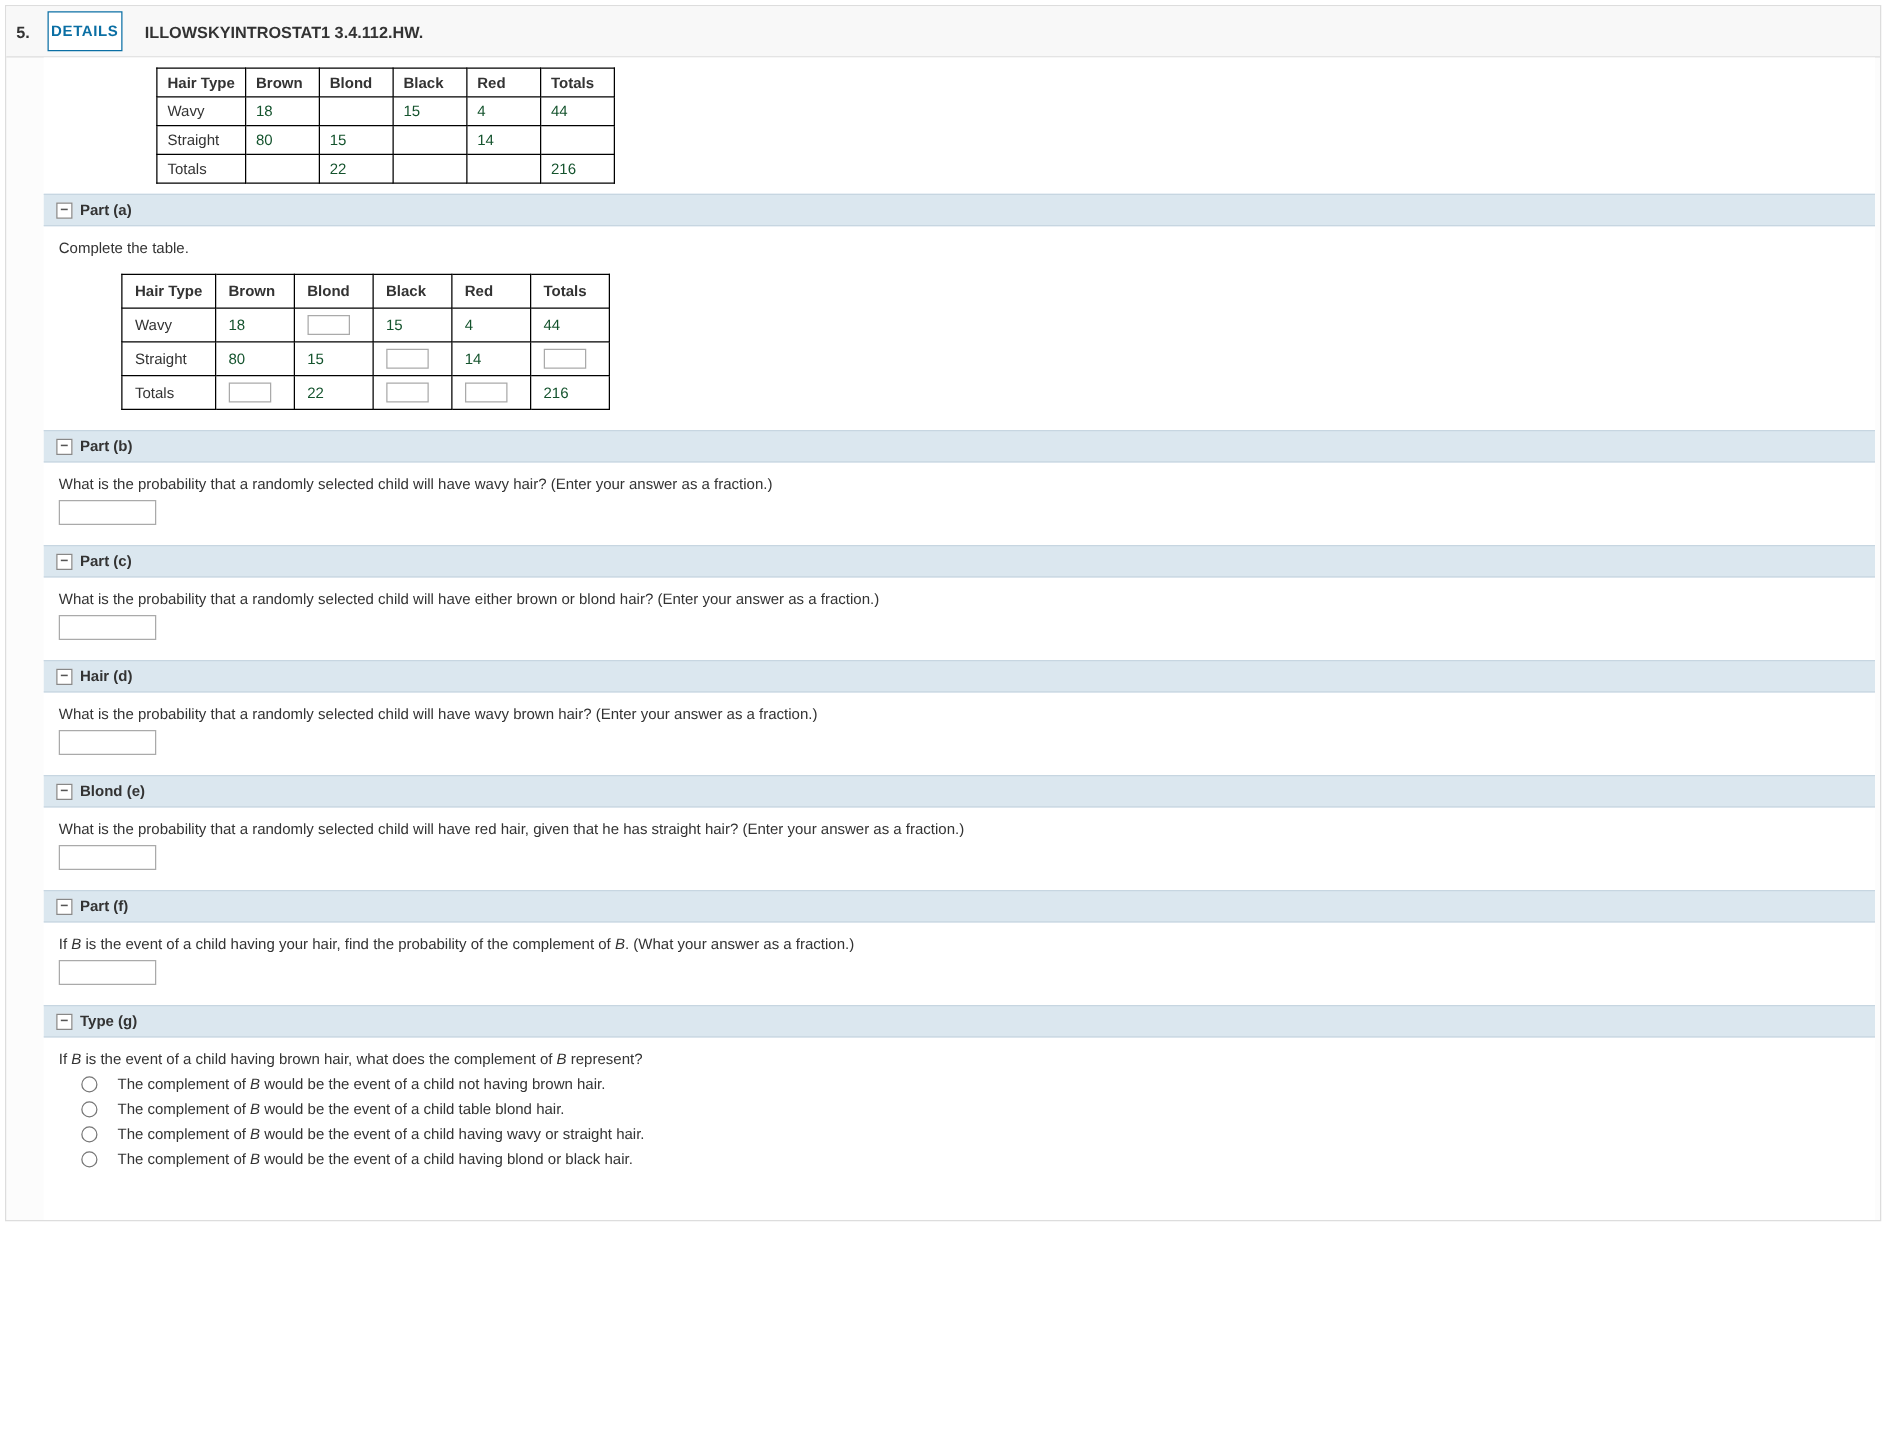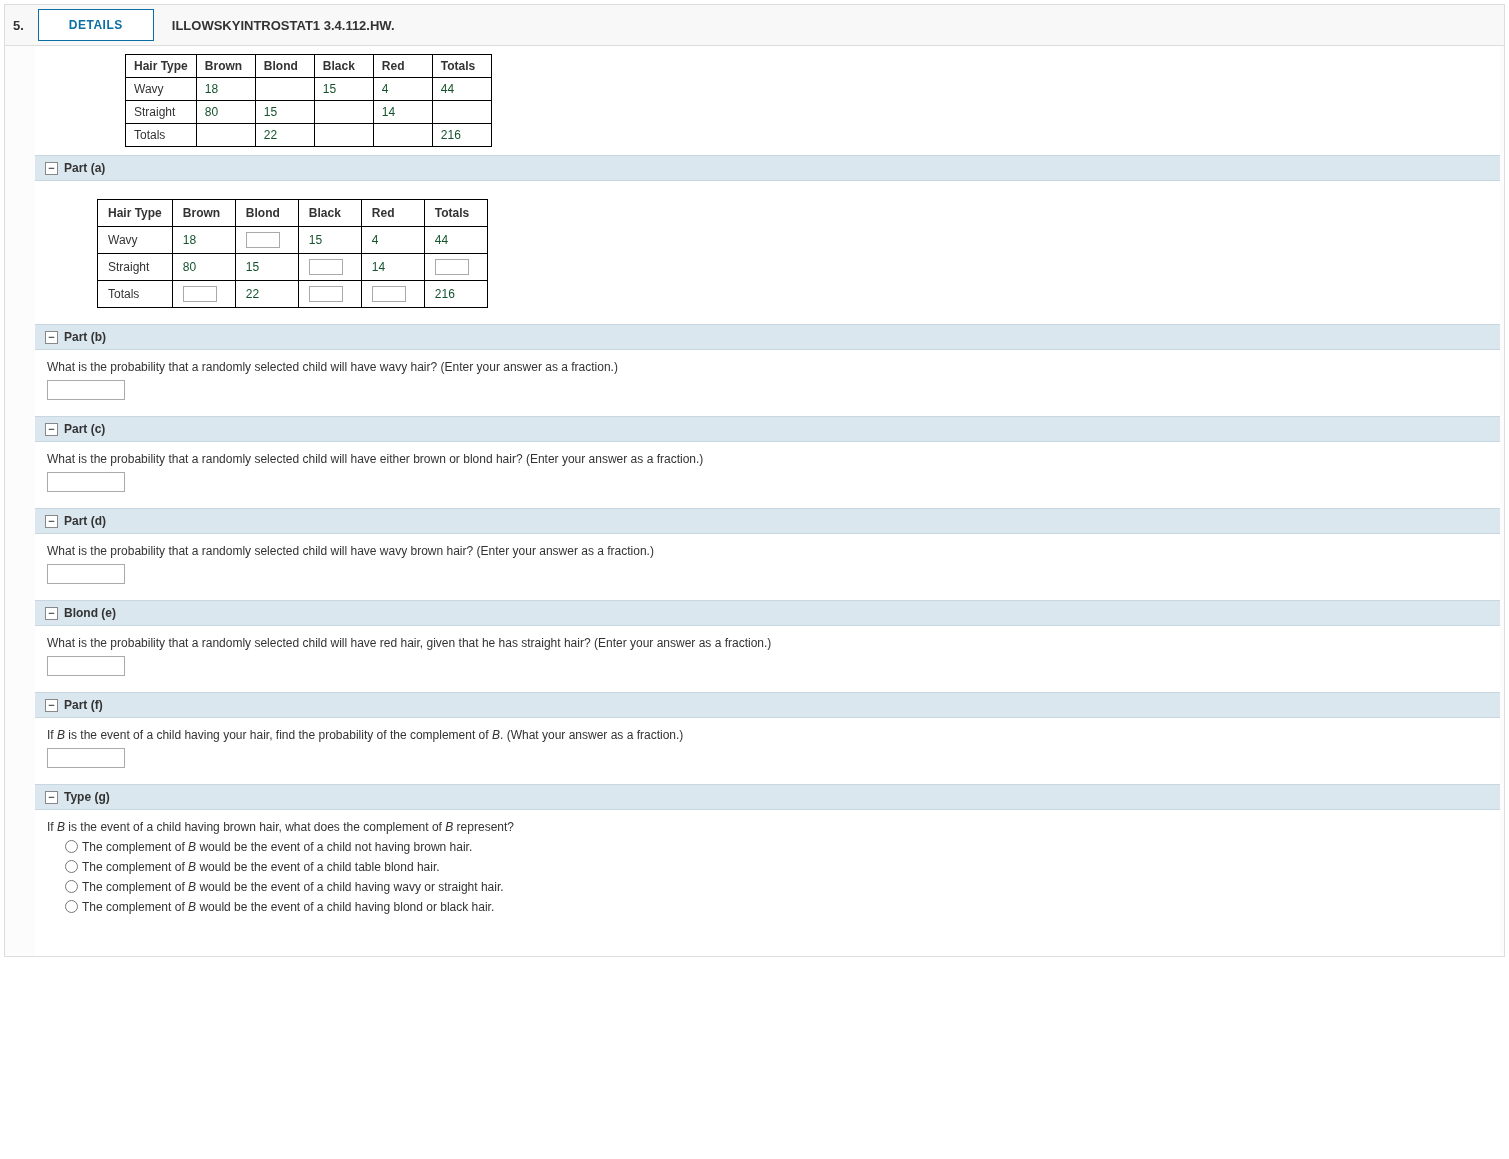--- a/index.html
+++ b/index.html
@@ -27,21 +27,21 @@
     font-size: 13px;
     margin-right: 14px;
     color: #333;
   }
   .details-btn {
     border: 1px solid #0b6fa4;
     color: #0b6fa4;
     background: #fff;
     font-weight: bold;
     font-size: 12px;
-    padding: 8px 30px;
+    padding: 8px 2px;
     letter-spacing: 0.5px;
     margin-right: 18px;
     cursor: pointer;
   }
   .q-ref {
     font-weight: bold;
     font-size: 13px;
     color: #333;
     text-align: right;
   }
@@ -111,22 +111,22 @@
     height: 14px;
     border: 1px solid #aaa;
     font-size: 12px;
     padding: 0 2px;
   }
   .part-a-table-wrap { padding: 8px 0 0 50px; }
   table.data.pad td, table.data.pad th { padding: 5px 10px; }
   .radio-group { padding-left: 18px; }
   .radio-row {
     display: flex;
-    align-items: flex-start;
-    gap: 4px;
+    align-items: flex-end;
+    gap: 16px;
     margin: 6px 0;
   }
   .radio-circle {
     display:inline-block;
     width:11px;
     height:11px;
     border:1px solid #777;
     border-radius:50%;
     background:#fff;
     flex-shrink:0;
@@ -183,20 +183,21 @@
         </tr>
       </tbody>
         </table>
     </div>
 
     <div class="part-header">
       <span class="collapse-box">−</span>
       <span>Part (a)</span>
     </div>
     <div class="part-body">
+      <div class="prompt">Complete the table.</div>
       <div class="part-a-table-wrap">
         <table class="data pad">
           <tbody>
               <tr>
             <th>Hair Type</th>
             <th>Brown</th>
             <th>Blond</th>
             <th>Black</th>
             <th>Red</th>
             <th>Totals</th>
@@ -243,21 +244,21 @@
       <span class="collapse-box">−</span>
       <span>Part (c)</span>
     </div>
     <div class="part-body">
       <div class="prompt">What is the probability that a randomly selected child will have either brown or blond hair? (Enter your answer as a fraction.)</div>
       <input class="text-ans" style="">
     </div>
 
     <div class="part-header">
       <span class="collapse-box">−</span>
-      <span>Part (d)</span>
+      <span>Hair (d)</span>
     </div>
     <div class="part-body">
       <div class="prompt">What is the probability that a randomly selected child will have wavy brown hair? (Enter your answer as a fraction.)</div>
       <input class="text-ans" style="">
     </div>
 
     <div class="part-header">
       <span class="collapse-box">−</span>
       <span>Blond (e)</span>
     </div>

